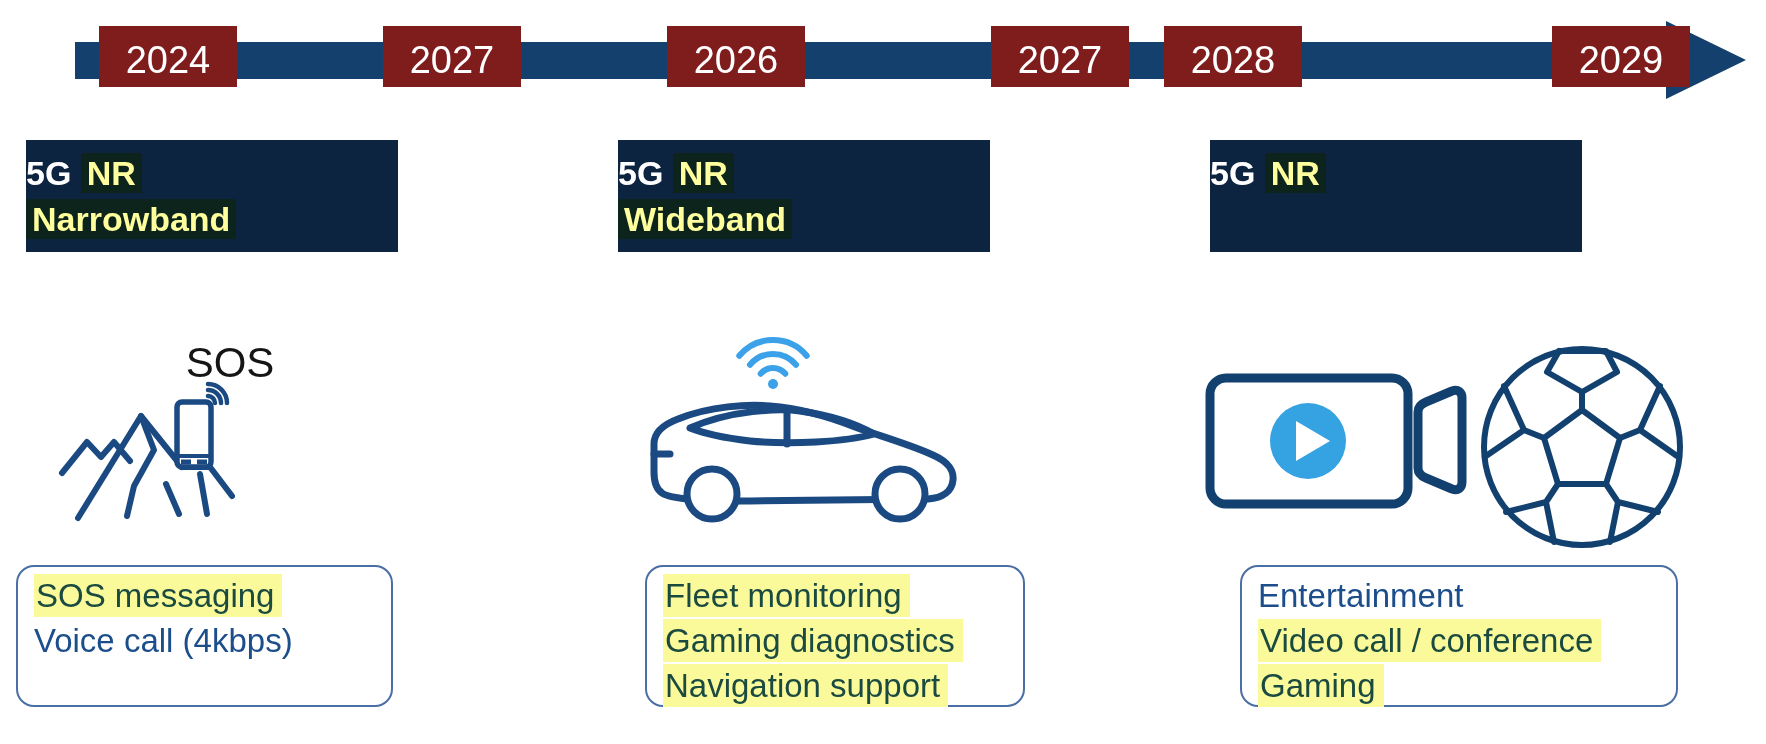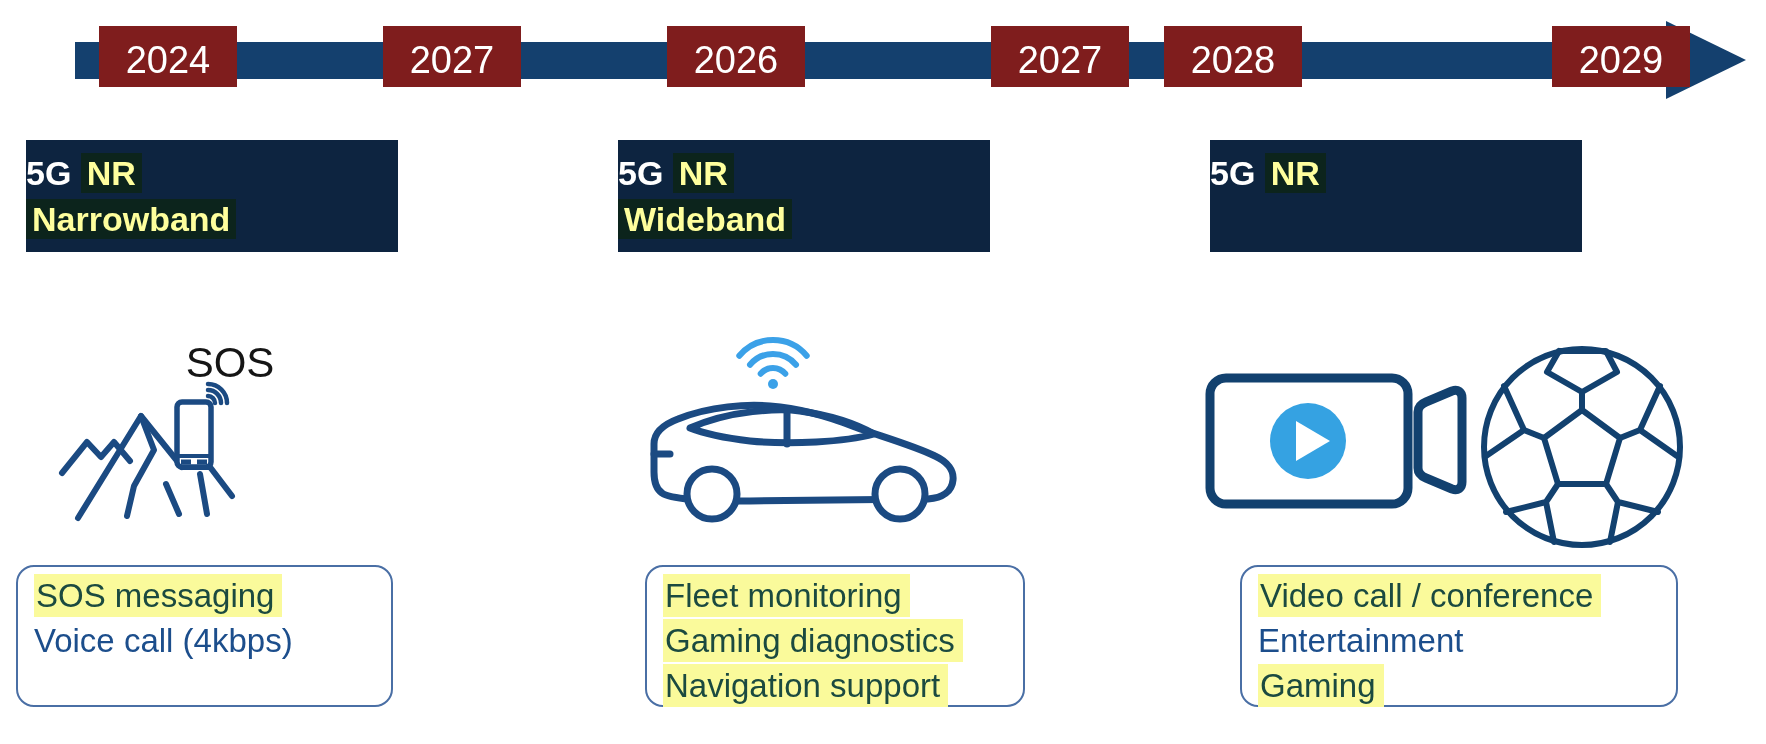--- a/index.html
+++ b/index.html
@@ -125,16 +125,16 @@
 <div class="feat f0">
   <div class="line"><span class="hl">SOS messaging</span></div>
   <div class="line"><span>Voice call (4kbps)</span></div>
 </div>
 <div class="feat f1">
   <div class="line"><span class="hl">Fleet monitoring</span></div>
   <div class="line"><span class="hl">Gaming diagnostics</span></div>
   <div class="line"><span class="hl">Navigation support</span></div>
 </div>
 <div class="feat f2">
+  <div class="line"><span>Entertainment</span></div>
   <div class="line"><span class="hl">Video call / conference</span></div>
-  <div class="line"><span>Entertainment</span></div>
   <div class="line"><span class="hl">Gaming</span></div>
 </div>
 
 </body></html>

